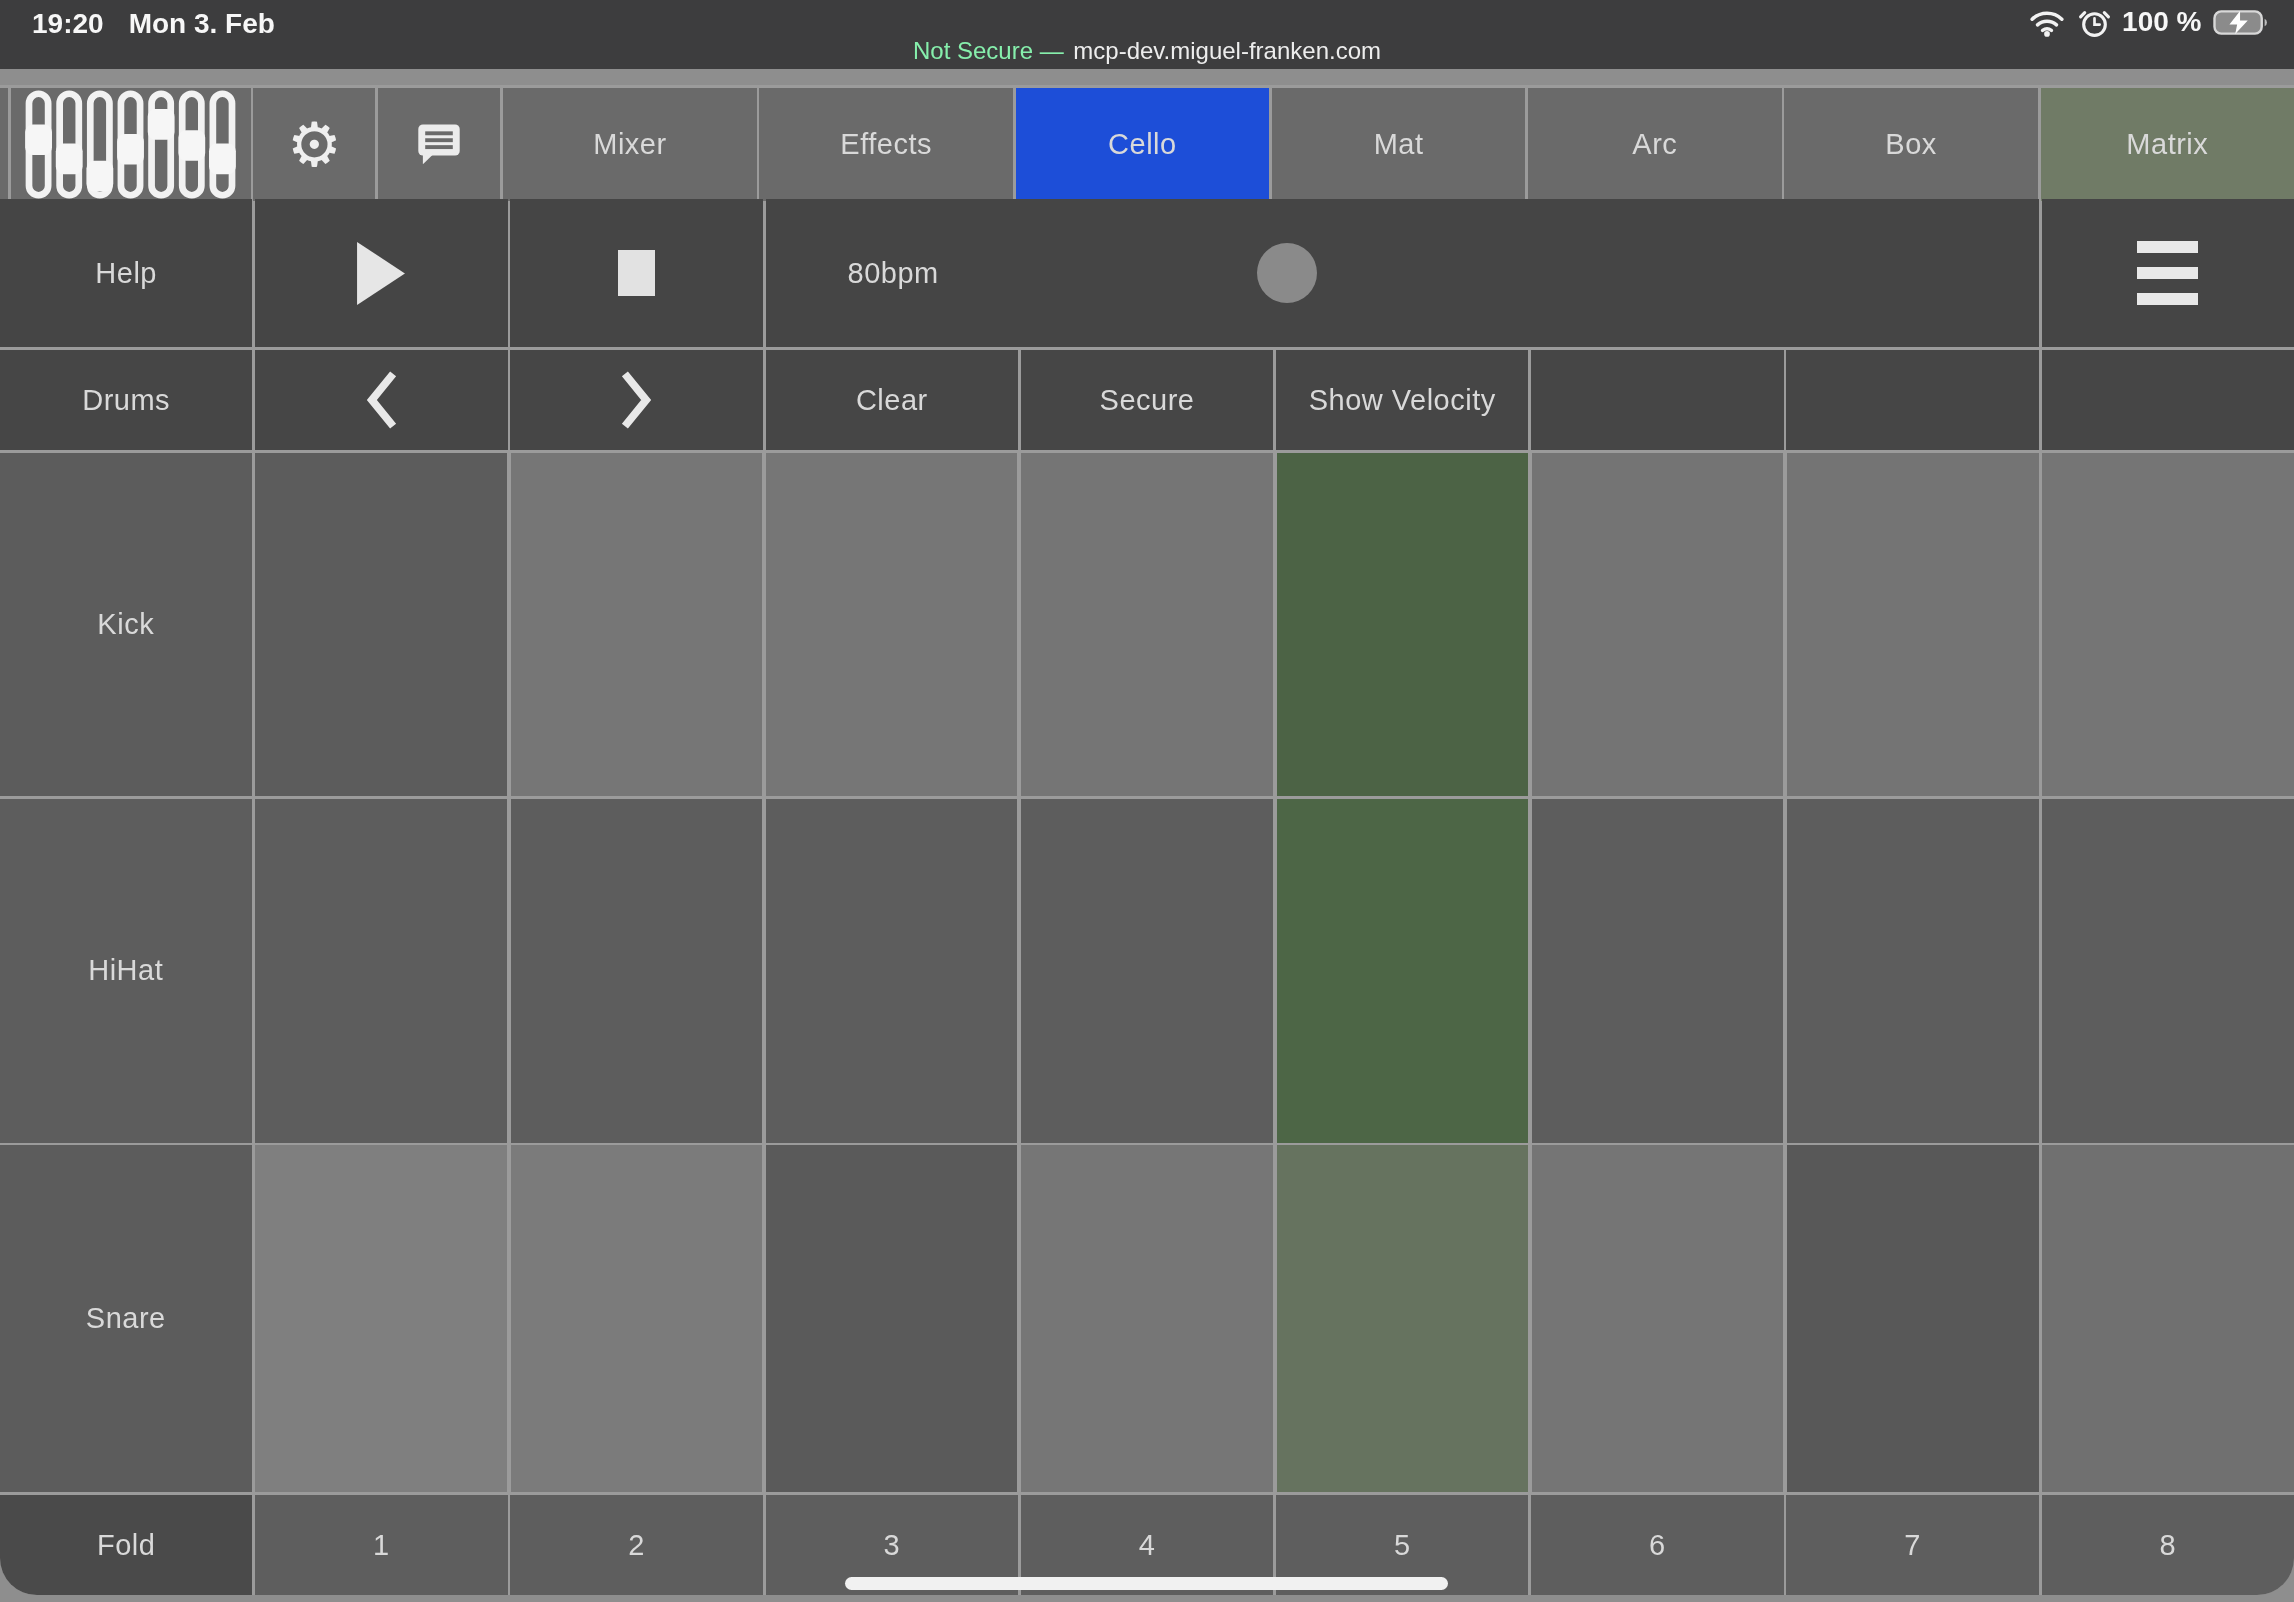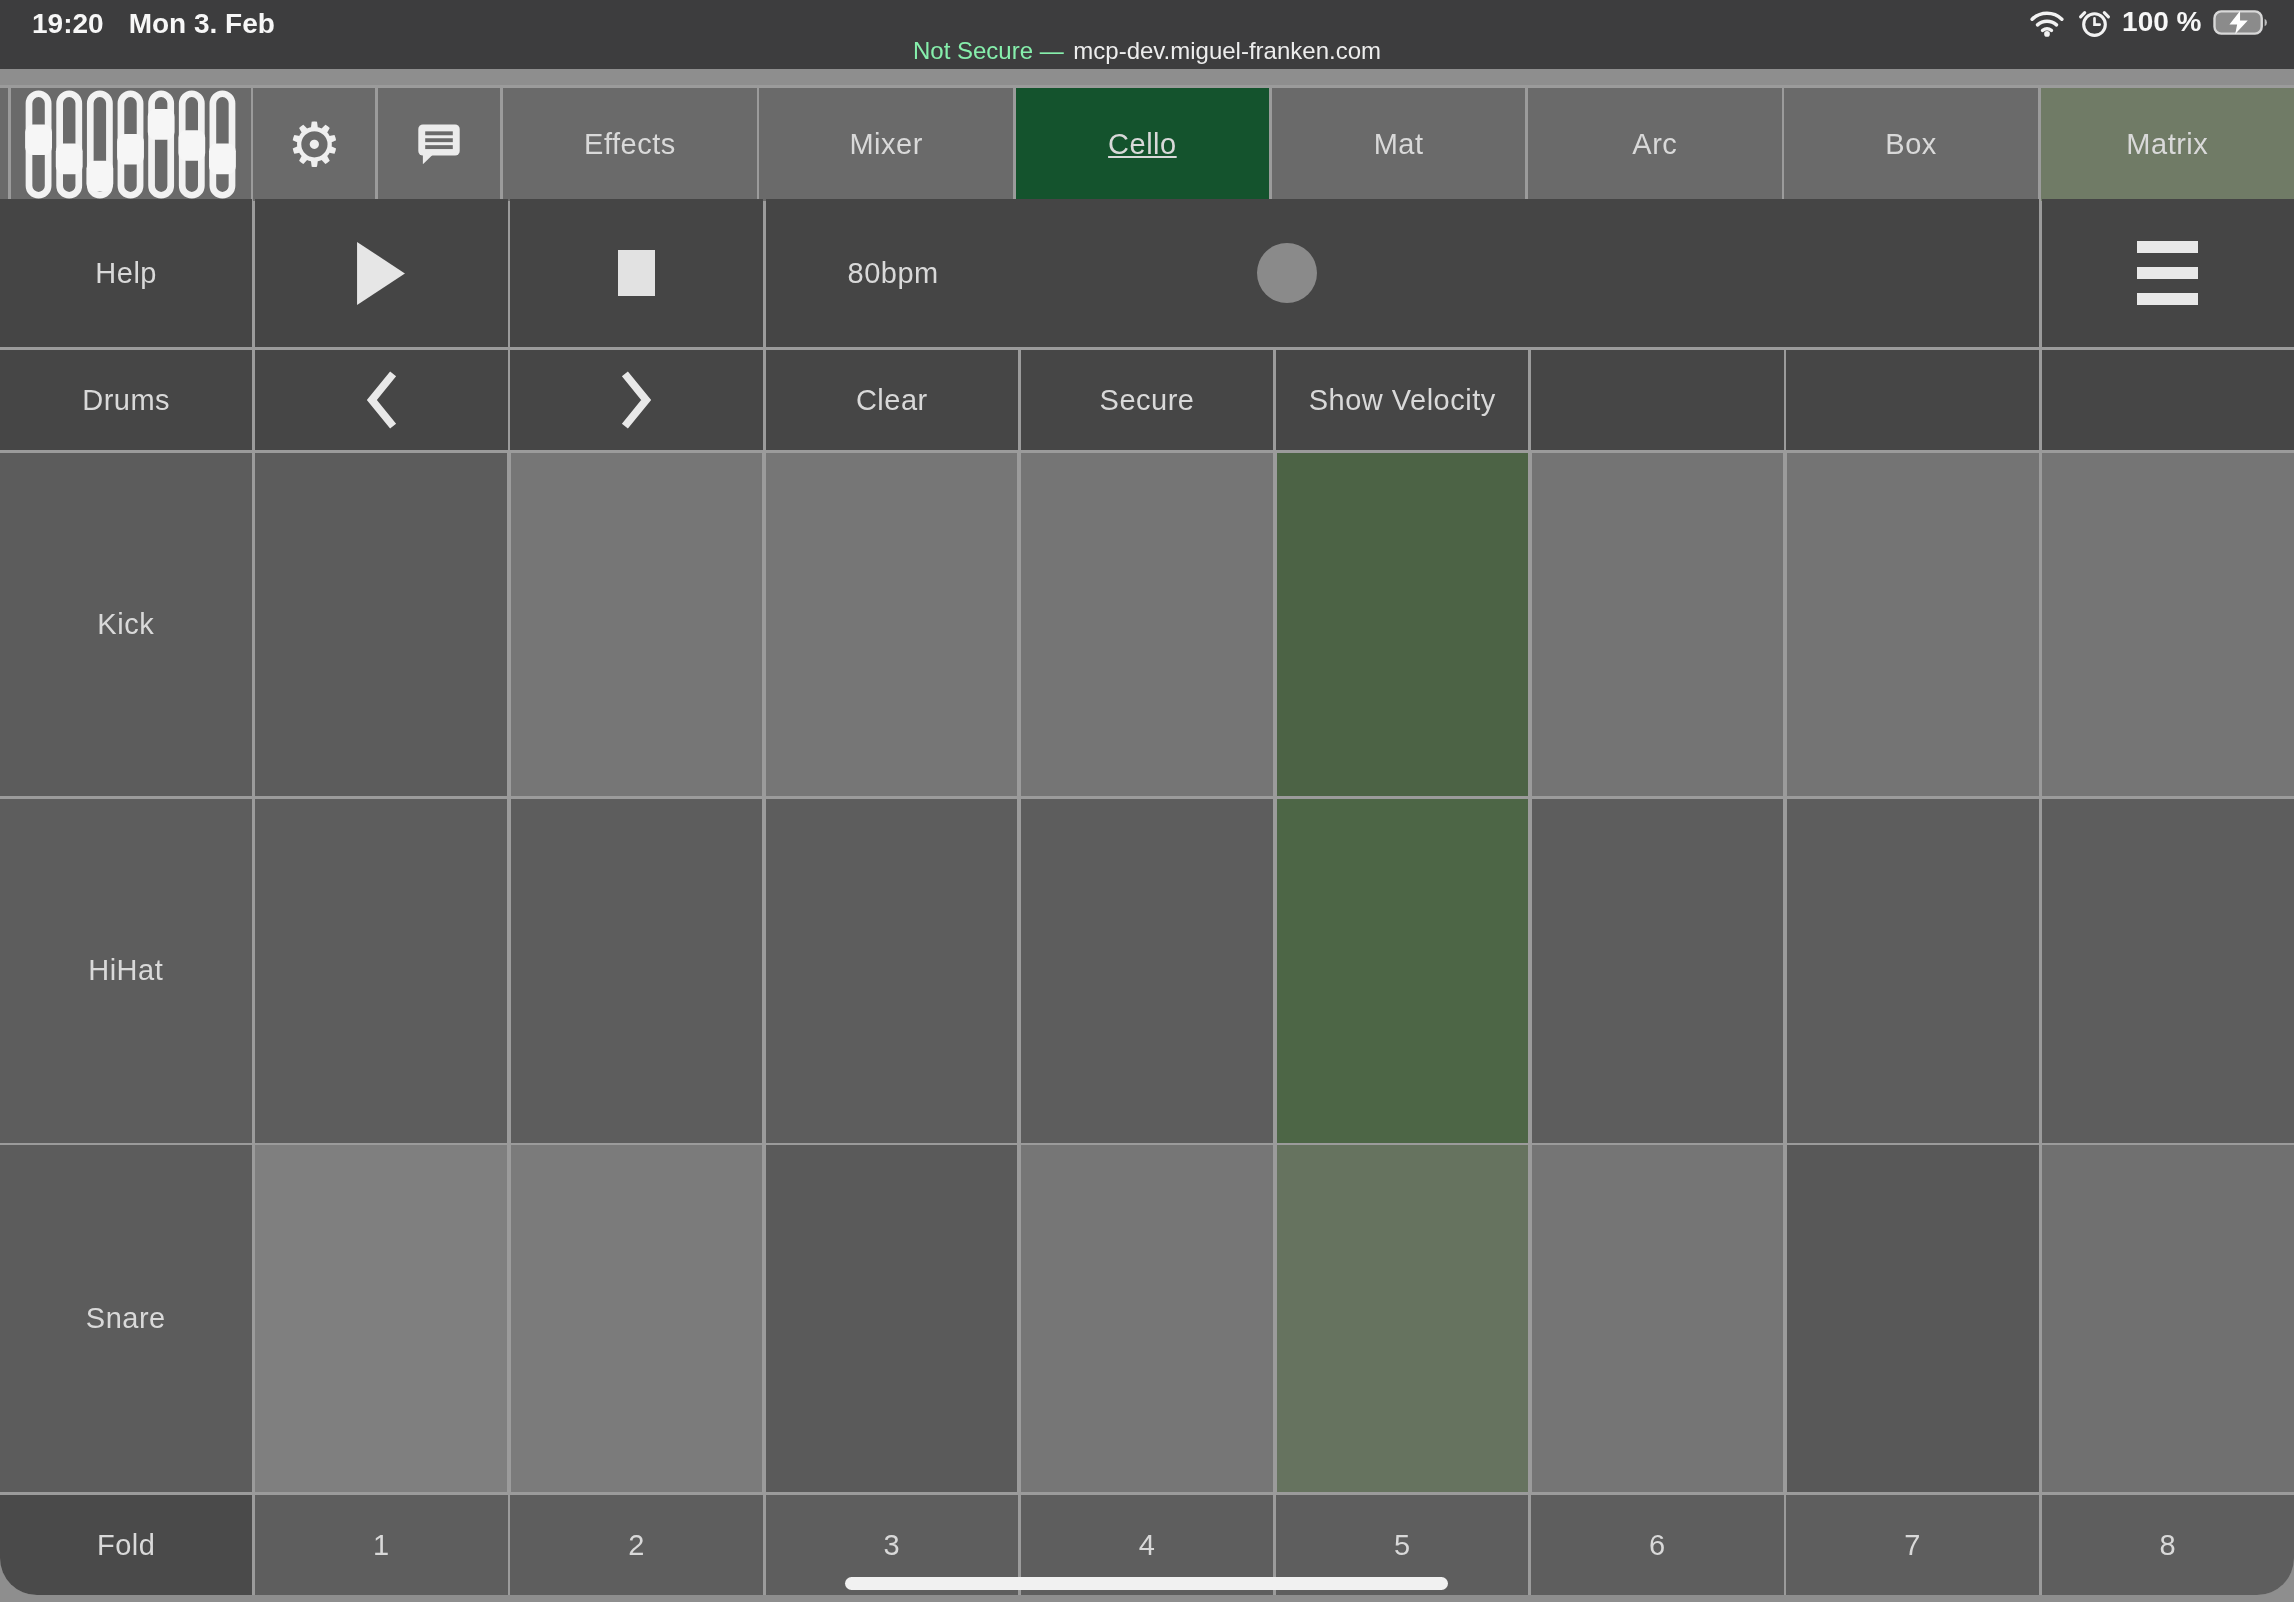--- a/index.html
+++ b/index.html
@@ -147,23 +147,23 @@
           <svg width="46" height="42" viewBox="0 0 40 36">
             <rect x="2" y="1" width="36" height="27" rx="4" fill="#ececec"></rect>
             <rect x="8" y="7" width="24" height="3.4" fill="#6a6a6a"></rect>
             <rect x="8" y="13" width="24" height="3.4" fill="#6a6a6a"></rect>
             <rect x="8" y="19" width="24" height="3.4" fill="#6a6a6a"></rect>
             <polygon points="6,27 6,35.5 15,27" fill="#ececec"></polygon>
           </svg>
         </span>
       </div>
 
-    <div class="cell" style="background: rgb(106, 106, 106);">Effects</div>
-        <div class="cell" style="background: rgb(106, 106, 106);">Mixer</div>
-        <div class="cell" style="background: #14532d; text-decoration: underline;">Cello</div>
+    <div class="cell" style="background: rgb(106, 106, 106);">Mixer</div>
+        <div class="cell" style="background: rgb(106, 106, 106);">Effects</div>
+        <div class="cell" style="background: #1d4ed8;">Cello</div>
         <div class="cell" style="background: rgb(106, 106, 106);">Mat</div>
         <div class="cell" style="background: rgb(106, 106, 106);">Arc</div>
         <div class="cell" style="background: rgb(106, 106, 106);">Box</div>
         <div class="cell" style="background: rgb(112, 123, 102);">Matrix</div>
       </div>
 
     <div class="row transport-row">
       <div class="cell">Help</div>
       <div class="cell">
         <span>

